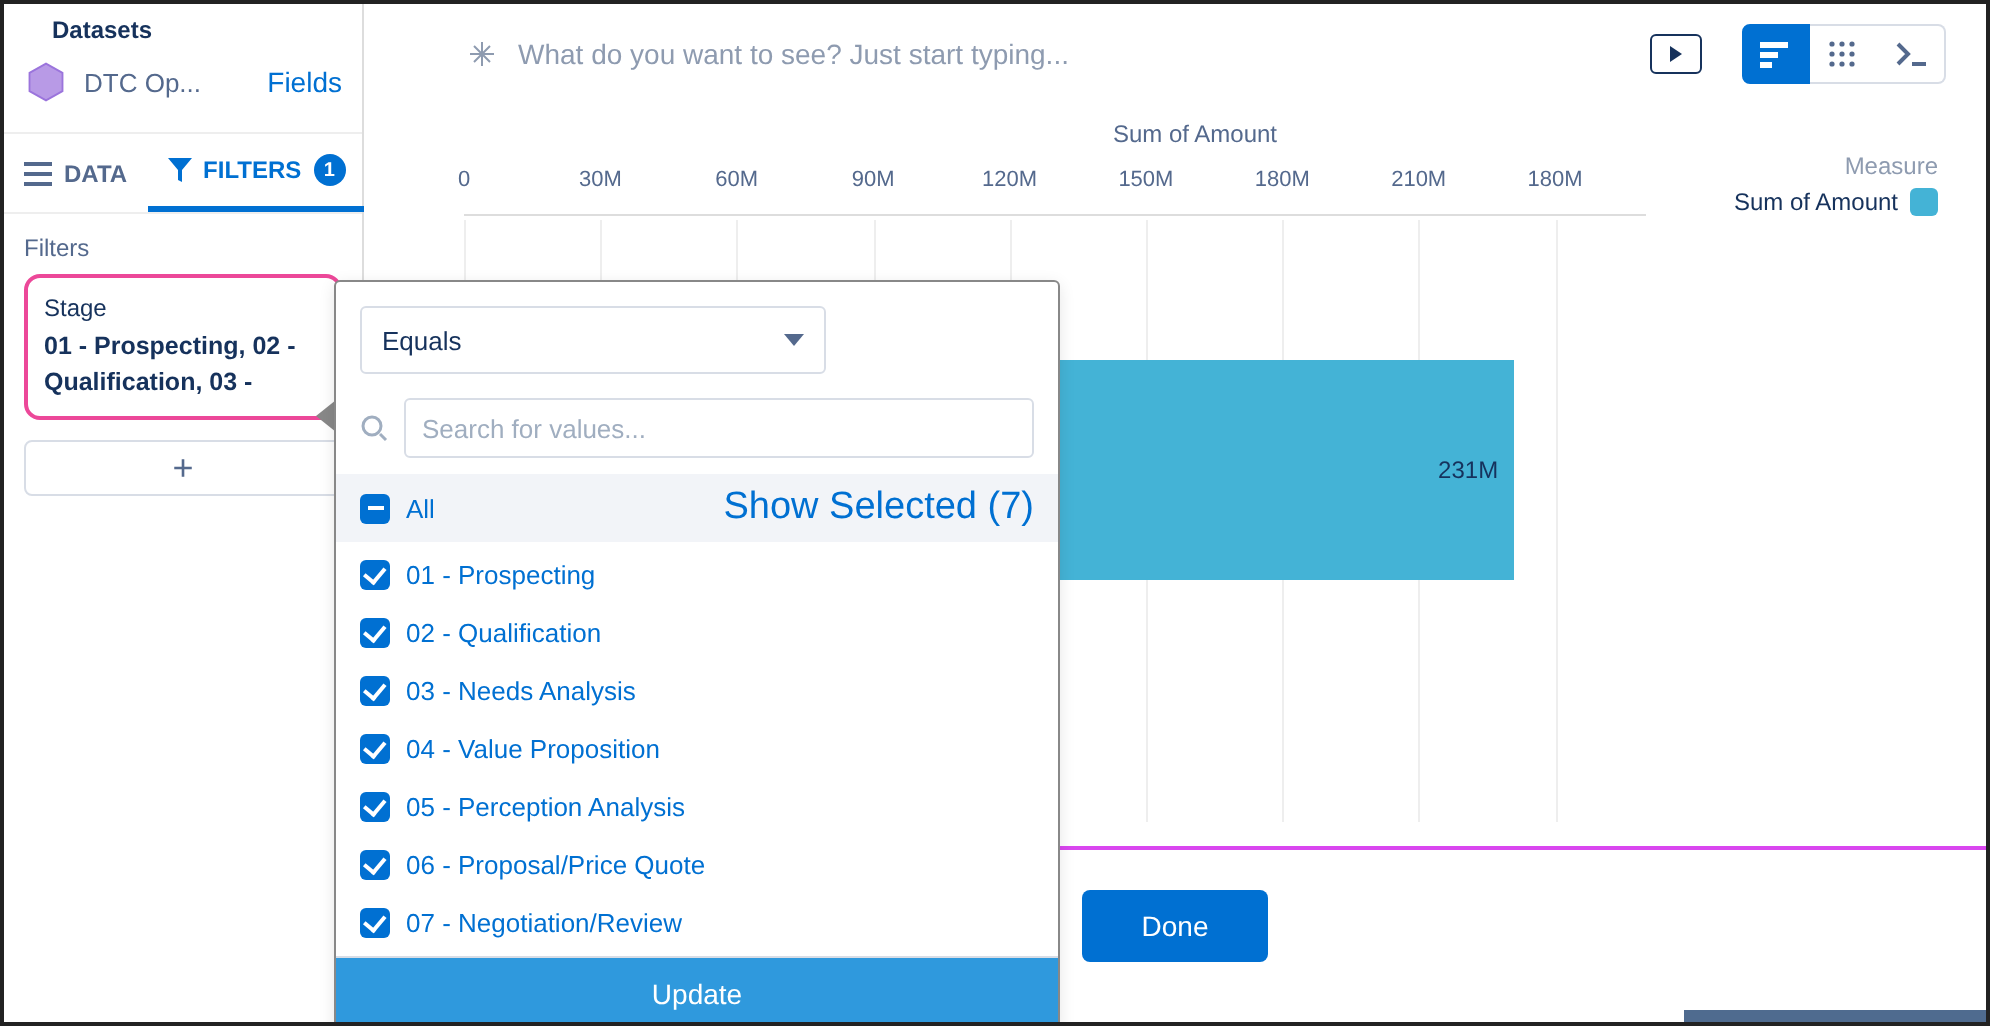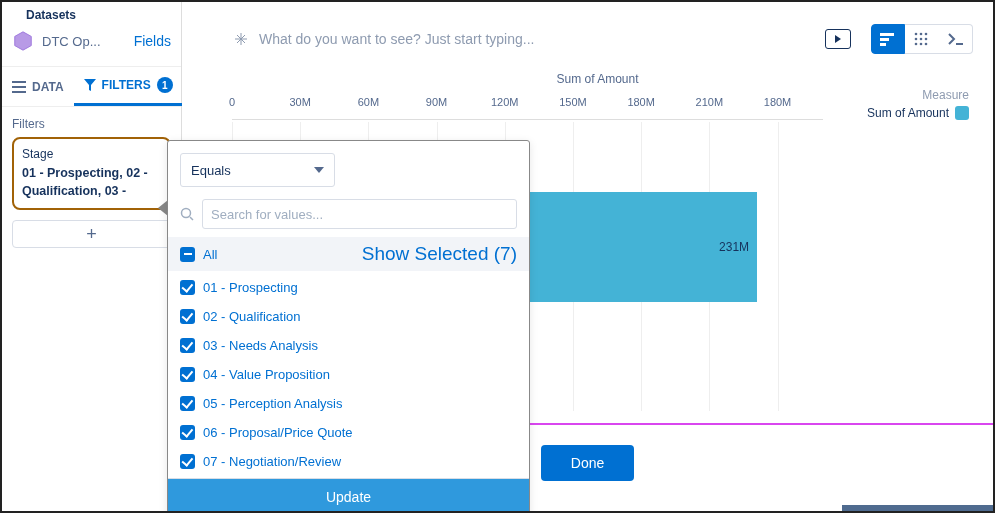--- a/index.html
+++ b/index.html
@@ -15,27 +15,27 @@
   .hex-icon svg { width: 100%; height: 100%; }
   .dataset-name { color: #54698d; font-size: 13px; white-space: nowrap; overflow: hidden; text-overflow: ellipsis; max-width: 60px; }
   .fields-link { color: #0070d2; font-size: 14px; margin-left: auto; }
 
   .tabbar { display: flex; border-top: 1px solid #eee; border-bottom: 1px solid #eee; margin-top: 6px; }
   .tab { flex: none; padding: 10px 10px; display: flex; align-items: center; gap: 6px; color: #54698d; font-size: 12px; font-weight: 600; cursor: pointer; }
   .tab.active { color: #0070d2; border-bottom: 3px solid #0070d2; }
   .tab .badge { background: #0070d2; color: #fff; border-radius: 50%; width: 16px; height: 16px; display: inline-flex; align-items: center; justify-content: center; font-size: 10px; }
 
   .filters-section-label { font-size: 12px; color: #54698d; padding: 10px 10px 6px; }
-  .filter-card { margin: 0 10px; border: 2px solid #a16207; border-radius: 8px; padding: 8px 8px; min-height: 70px; }
+  .filter-card { margin: 0 10px; border: 2px solid #ec4899; border-radius: 8px; padding: 8px 8px; min-height: 70px; }
   .filter-field { font-size: 12px; color: #16325c; margin-bottom: 4px; }
   .filter-value { font-size: 12.5px; font-weight: 600; color: #16325c; line-height: 1.4; }
   .add-filter { margin: 10px 10px; border: 1px solid #d8dde6; border-radius: 4px; height: 28px; display: flex; align-items: center; justify-content: center; color: #54698d; font-size: 18px; cursor: pointer; }
 
   
-  .main { flex: 1; position: relative; background: #fff; margin-top: 12px; }
+  .main { flex: 1; position: relative; background: #fff; }
   .search-row { display: flex; align-items: center; margin: 10px 20px 0 40px; gap: 10px; }
   .search-box { flex: 1; display: flex; align-items: center; gap: 10px; padding: 6px 10px; border: 1px solid transparent; border-radius: 4px; }
   .sparkle { color: #888; font-size: 14px; }
   .search-input { border: none; outline: none; flex: 1; font-size: 14px; color: #54698d; }
   .search-input::placeholder { color: #8e9bb0; }
   .play-btn { width: 26px; height: 20px; border: 1.5px solid #16325c; border-radius: 3px; display: flex; align-items: center; justify-content: center; cursor: pointer; }
   .mode-buttons { display: flex; gap: 0; margin-left: 10px; }
   .mode-btn { width: 34px; height: 30px; border: 1px solid #d8dde6; display: flex; align-items: center; justify-content: center; background: #fff; cursor: pointer; color: #54698d; }
   .mode-btn.active { background: #0070d2; color: #fff; border-color: #0070d2; }
   .mode-btn:first-child { border-radius: 4px 0 0 4px; }
@@ -57,21 +57,21 @@
   .bar { position: absolute; left: 0; top: 0; bottom: 0; display: flex; align-items: center; justify-content: flex-end; padding-right: 8px; color: #16325c; font-size: 12px; }
 
   
   .done-bar { position: absolute; left: 0; right: 0; bottom: 4px; padding: 20px 0 26px; display: flex; align-items: center; justify-content: center; background: #fff; border-top: 2px solid #d946ef; }
   .done-btn { background: #0070d2; color: #fff; border: none; border-radius: 4px; padding: 10px 30px; font-size: 14px; cursor: pointer; }
   .bottom-stub { position: absolute; bottom: 0; left: 660px; width: 180px; height: 6px; background: #4f6b8f; }
 
   
   .popover-arrow { position: absolute; left: 156px; top: 198px; width: 0; height: 0; border-top: 8px solid transparent; border-bottom: 8px solid transparent; border-right: 10px solid #888; z-index: 10;}
   .popover { position: absolute; left: 165px; top: 138px; width: 363px; border: 1px solid #888; border-radius: 3px; background: #fff; box-shadow: 0 2px 8px rgba(0,0,0,.1); z-index: 20; display: flex; flex-direction: column; }
-  .pop-select { margin: 12px; border: 1px solid #d8dde6; border-radius: 3px; height: 34px; display: flex; align-items: center; justify-content: space-between; padding: 0 10px; cursor: pointer; font-size: 13px; width: 155px;}
+  .pop-select { margin: 12px; border: 1px solid #d8dde6; border-radius: 3px; height: 34px; display: flex; align-items: center; justify-content: space-between; padding: 0 10px; cursor: pointer; font-size: 13px; width: 233px;}
   .pop-search { margin: 0 12px 8px; display: flex; align-items: center; gap: 8px; }
   .pop-search-icon { color: #8e9bb0; }
   .pop-search-input { flex: 1; border: 1px solid #d8dde6; border-radius: 3px; height: 30px; padding: 0 8px; font-size: 13px; }
   .pop-search-input::placeholder { color: #a0aec0; }
   .pop-allrow { display: flex; align-items: center; justify-content: space-between; padding: 6px 12px; background: #f2f4f8; }
   .pop-allrow-left { display: flex; align-items: flex-end; gap: 8px; }
   .cb { width: 15px; height: 15px; border-radius: 3px; display: inline-flex; align-items: center; justify-content: center; flex-shrink: 0; }
   .cb.indet { background: #0070d2; }
   .cb.indet::after { content: ""; width: 8px; height: 2px; background: #fff; }
   .cb.checked { background: #0070d2; }

